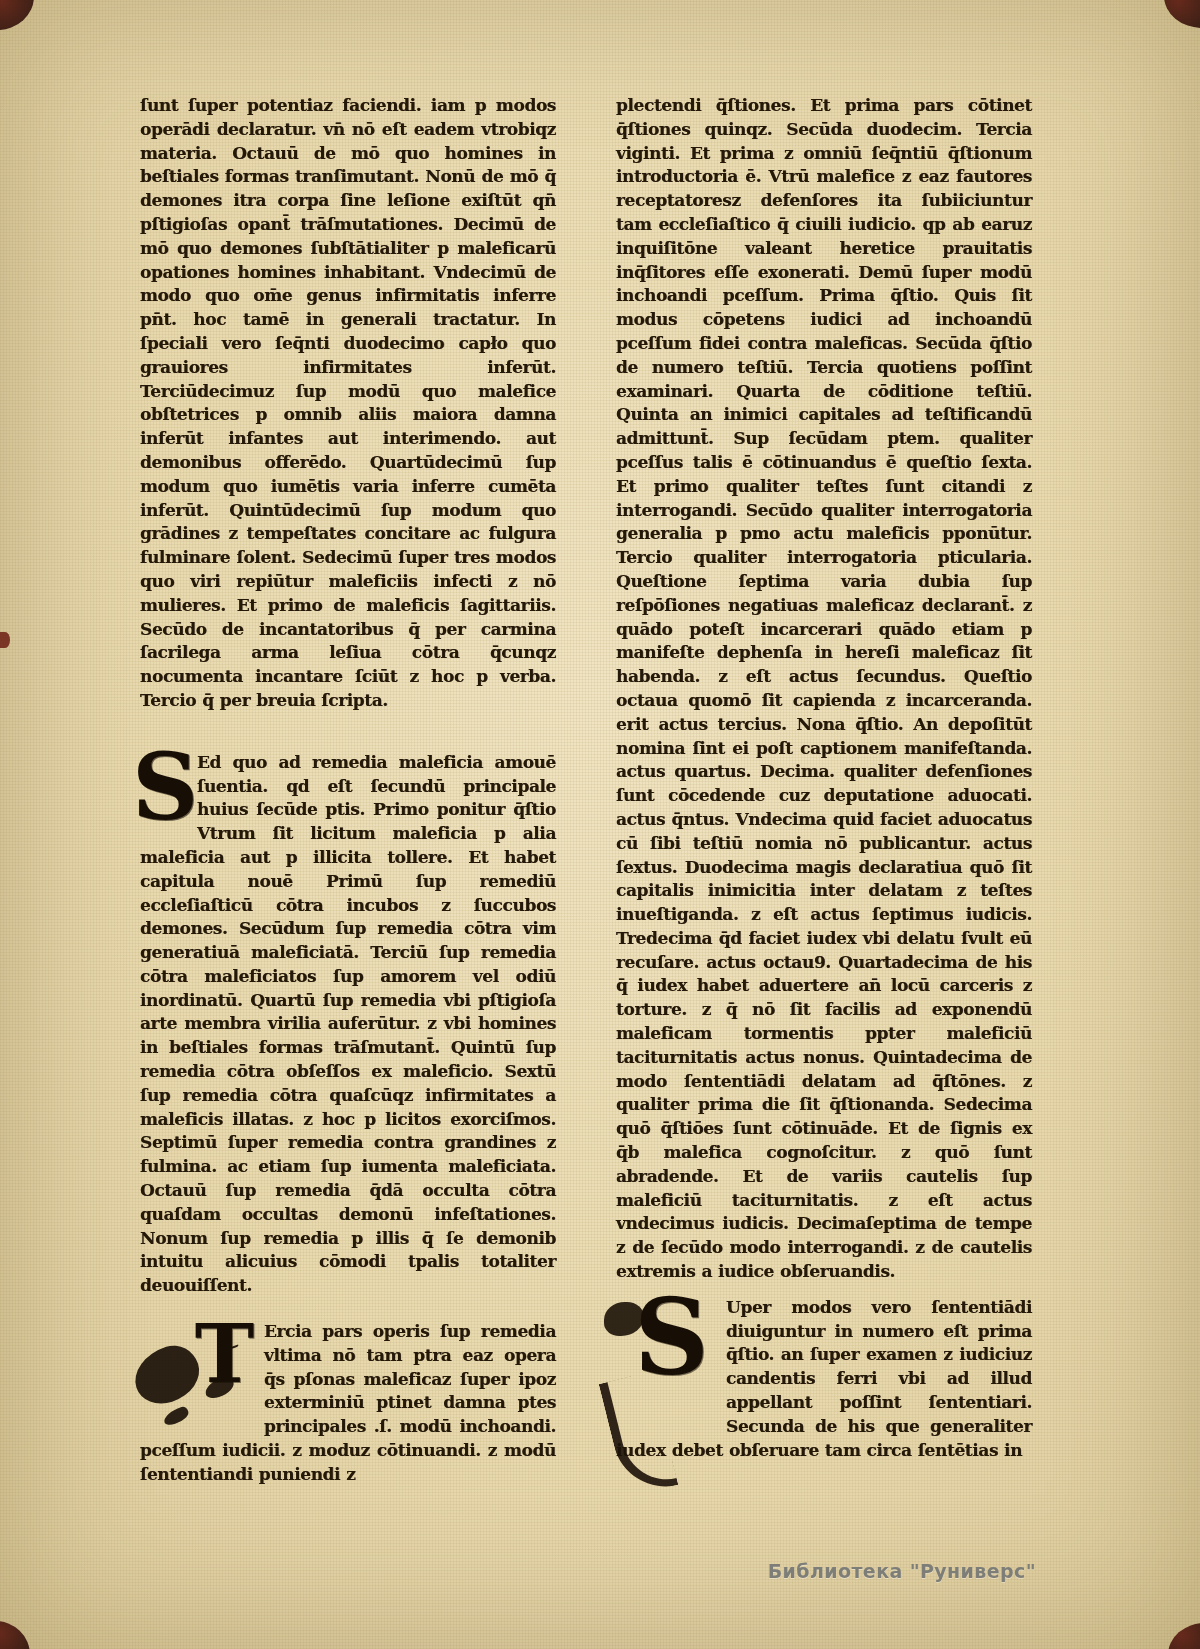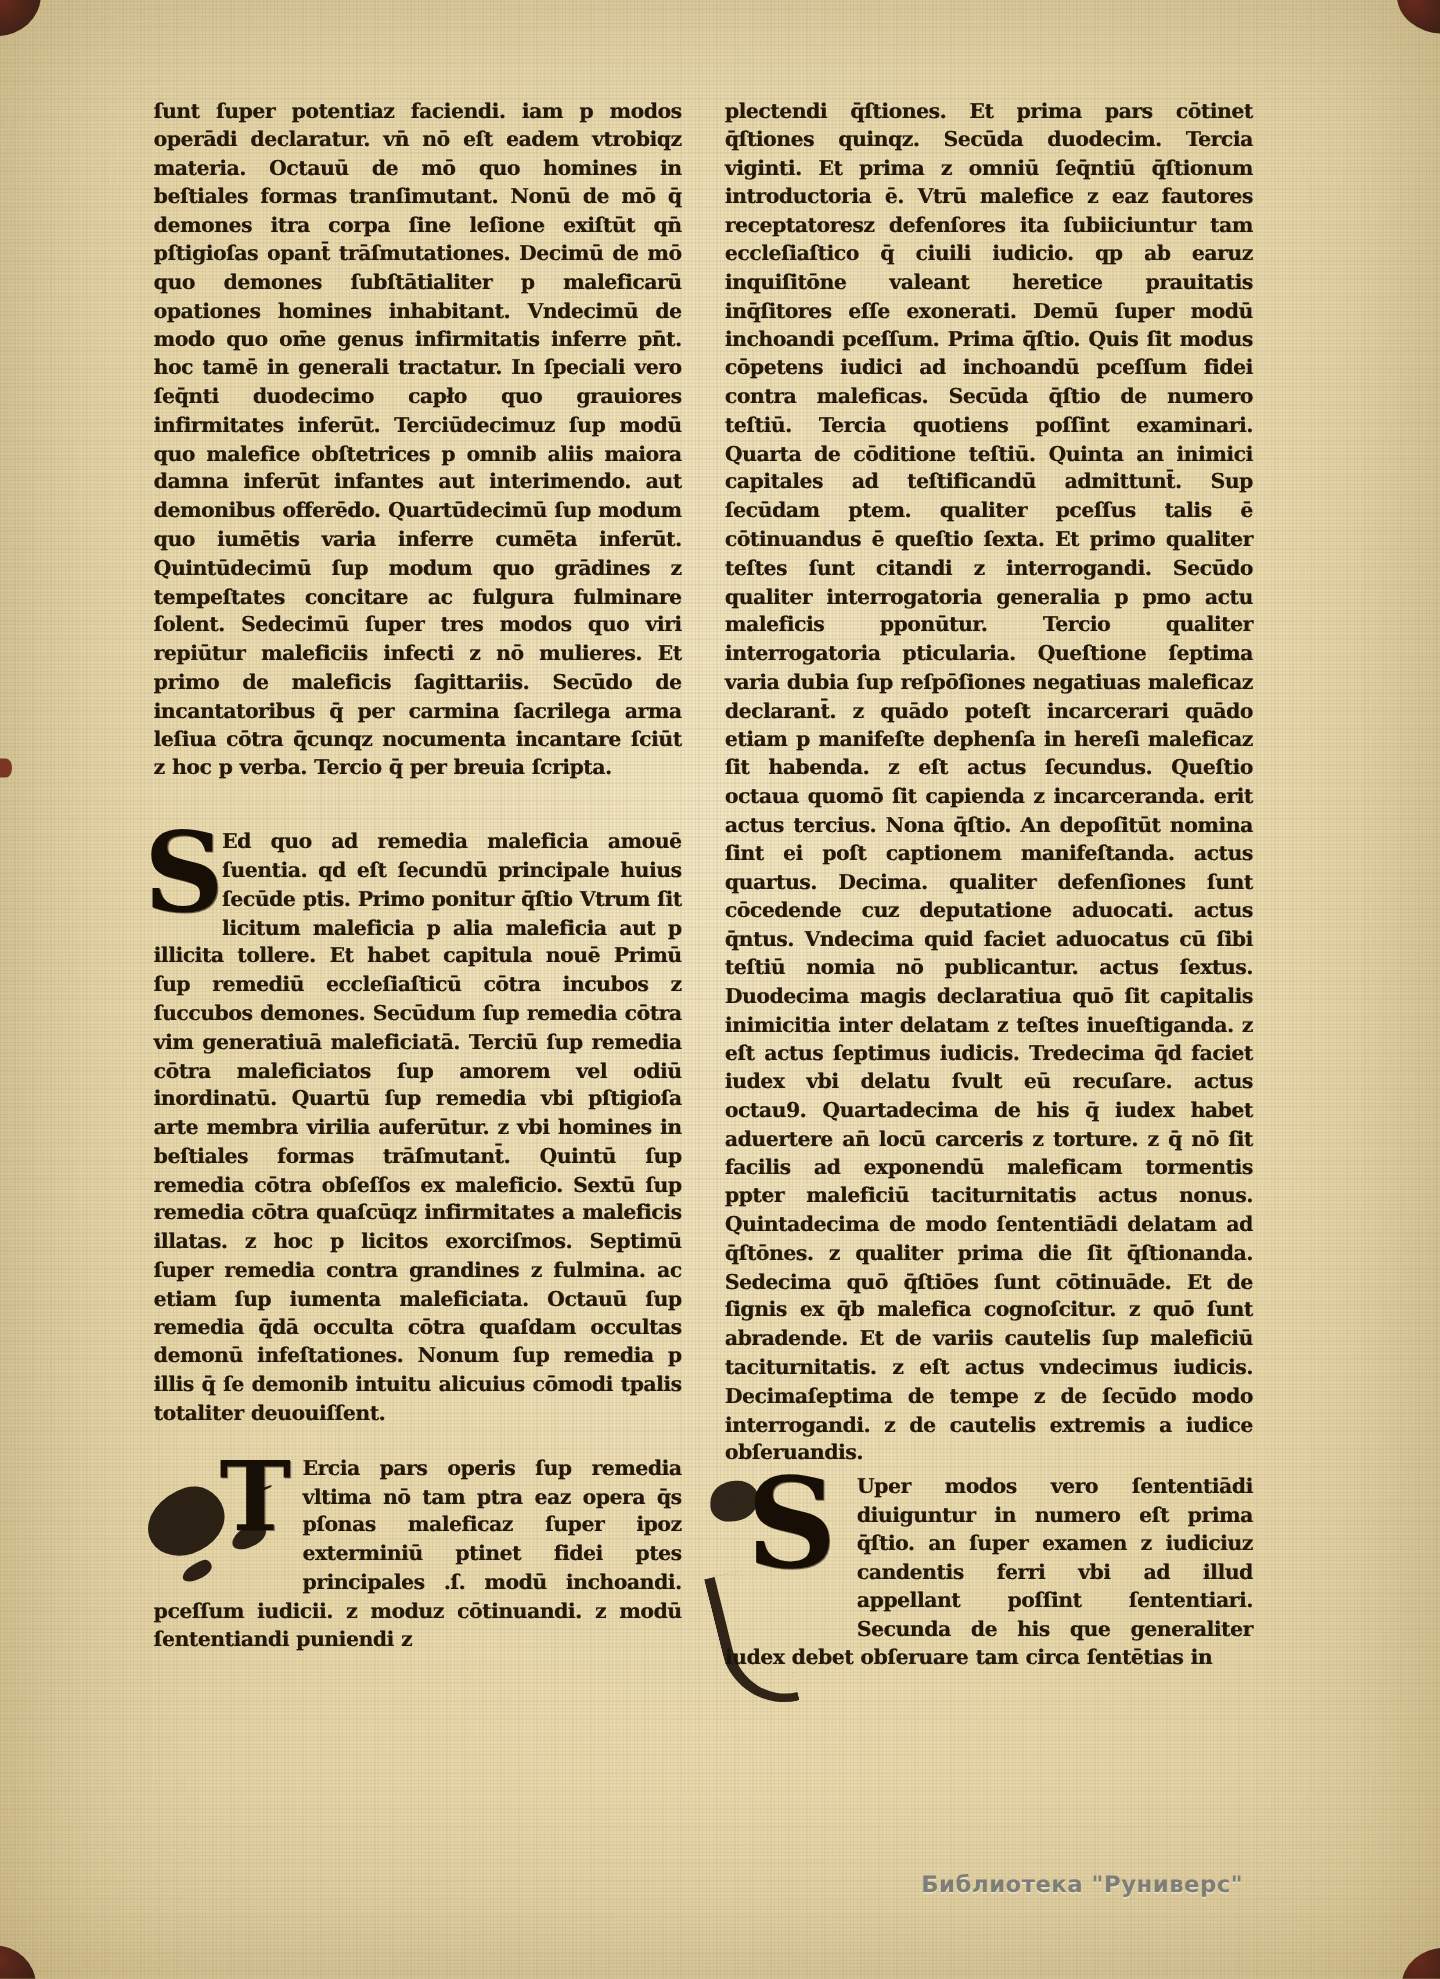--- a/index.html
+++ b/index.html
@@ -32,21 +32,21 @@
     font-weight: 700;
     font-size: 17px;
     line-height: 23.8px;
     text-align: justify;
     letter-spacing: -0.4px;
     word-spacing: 0.5px;
     text-shadow: 0.3px 0 0 rgba(36,24,9,0.55);
   }
   .col-left  { left: 128px; }
   .col-right { left: 604px; }
-  .col p { margin: 0; }
+  .col p { margin: 12px; }
   .para-gap-lg { margin-bottom: 38px !important; }
   .para-gap-sm { margin-bottom: 22px !important; }
   .para-gap-xs { margin-bottom: 4px  !important; }
 
   
   .dropcap {
     float: left;
     width: 56px;
     height: 71px;
     margin: 3px 9px 0 -8px;
@@ -173,21 +173,21 @@
   <div class="edge-speck"></div>
 
   <div class="col col-left">
     <p class="para-gap-lg"><span>ſunt ſuper potentiaz faciendi. iam p modos operādi declaratur. vn̄ nō eſt eadem vtrobiqz materia. Octauū de mō quo homines in beſtiales formas tranſimutant. Nonū de mō q̄ demones itra corpa ſine leſione exiſtūt qn̄ pſtigioſas opant̄ trāſmutationes. Decimū de mō quo demones ſubſtātialiter p maleficarū opationes homines inhabitant. Vndecimū de modo quo om̄e genus infirmitatis inferre pn̄t. hoc tamē in generali tractatur. In ſpeciali vero ſeq̄nti duodecimo capło quo grauiores infirmitates inferūt. Terciūdecimuz ſup modū quo malefice obſtetrices p omnib aliis maiora damna inferūt infantes aut interimendo. aut demonibus offerēdo. Quartūdecimū ſup modum quo iumētis varia inferre cumēta inferūt. Quintūdecimū ſup modum quo grādines z tempeſtates concitare ac fulgura fulminare ſolent. Sedecimū ſuper tres modos quo viri repiūtur maleficiis infecti z nō mulieres. Et primo de maleficis ſagittariis. Secūdo de incantatoribus q̄ per carmina ſacrilega arma leſiua cōtra q̄cunqz nocumenta incantare ſciūt z hoc p verba. Tercio q̄ per breuia ſcripta.</span></p>
 
     <p class="para-gap-sm"><span class="dropcap">S</span><span>Ed quo ad remedia maleficia amouē ſuentia. qd eſt ſecundū principale huius ſecūde ptis. Primo ponitur q̄ſtio Vtrum ſit licitum maleficia p alia maleficia aut p illicita tollere. Et habet capitula nouē Primū ſup remediū eccleſiaſticū cōtra incubos z ſuccubos demones. Secūdum ſup remedia cōtra vim generatiuā maleficiatā. Terciū ſup remedia cōtra maleficiatos ſup amorem vel odiū inordinatū. Quartū ſup remedia vbi pſtigioſa arte membra virilia auferūtur. z vbi homines in beſtiales formas trāſmutant̄. Quintū ſup remedia cōtra obſeſſos ex maleficio. Sextū ſup remedia cōtra quaſcūqz infirmitates a maleficis illatas. z hoc p licitos exorciſmos. Septimū ſuper remedia contra grandines z fulmina. ac etiam ſup iumenta maleficiata. Octauū ſup remedia q̄dā occulta cōtra quaſdam occultas demonū infeſtationes. Nonum ſup remedia p illis q̄ ſe demonib intuitu alicuius cōmodi tpalis totaliter deuouiſſent.</span></p>
 
     <p><span class="initial-t">
           <span class="blot"></span>
           <span class="initial-letter">T</span>
-        </span><span>Ercia pars operis ſup remedia vltima nō tam ptra eaz opera q̄s pſonas maleficaz ſuper ipoz exterminiū ptinet fidei ptes principales .ſ. modū inchoandi. pceſſum iudicii. z moduz cōtinuandi. z modū ſententiandi puniendi z</span></p>
+        </span><span>Ercia pars operis ſup remedia vltima nō tam ptra eaz opera q̄s pſonas maleficaz ſuper ipoz exterminiū ptinet damna ptes principales .ſ. modū inchoandi. pceſſum iudicii. z moduz cōtinuandi. z modū ſententiandi puniendi z</span></p>
   </div>
 
   <div class="col col-right">
     <p class="para-gap-xs"><span>plectendi q̄ſtiones. Et prima pars cōtinet q̄ſtiones quinqz. Secūda duodecim. Tercia viginti. Et prima z omniū ſeq̄ntiū q̄ſtionum introductoria ē. Vtrū malefice z eaz fautores receptatoresz defenſores ita ſubiiciuntur tam eccleſiaſtico q̄ ciuili iudicio. qp ab earuz inquiſitōne valeant heretice prauitatis inq̄ſitores eſſe exonerati. Demū ſuper modū inchoandi pceſſum. Prima q̄ſtio. Quis ſit modus cōpetens iudici ad inchoandū pceſſum fidei contra maleficas. Secūda q̄ſtio de numero teſtiū. Tercia quotiens poſſint examinari. Quarta de cōditione teſtiū. Quinta an inimici capitales ad teſtificandū admittunt̄. Sup ſecūdam ptem. qualiter pceſſus talis ē cōtinuandus ē queſtio ſexta. Et primo qualiter teſtes ſunt citandi z interrogandi. Secūdo qualiter interrogatoria generalia p pmo actu maleficis pponūtur. Tercio qualiter interrogatoria pticularia. Queſtione ſeptima varia dubia ſup reſpōſiones negatiuas maleficaz declarant̄. z quādo poteſt incarcerari quādo etiam p manifeſte dephenſa in hereſi maleficaz ſit habenda. z eſt actus ſecundus. Queſtio octaua quomō ſit capienda z incarceranda. erit actus tercius. Nona q̄ſtio. An depoſitūt nomina ſint ei poſt captionem manifeſtanda. actus quartus. Decima. qualiter defenſiones ſunt cōcedende cuz deputatione aduocati. actus q̄ntus. Vndecima quid faciet aduocatus cū ſibi teſtiū nomia nō publicantur. actus ſextus. Duodecima magis declaratiua quō ſit capitalis inimicitia inter delatam z teſtes inueſtiganda. z eſt actus ſeptimus iudicis. Tredecima q̄d faciet iudex vbi delatu ſvult eū recuſare. actus octau9. Quartadecima de his q̄ iudex habet aduertere an̄ locū carceris z torture. z q̄ nō ſit facilis ad exponendū maleficam tormentis ppter maleficiū taciturnitatis actus nonus. Quintadecima de modo ſententiādi delatam ad q̄ſtōnes. z qualiter prima die ſit q̄ſtionanda. Sedecima quō q̄ſtiōes ſunt cōtinuāde. Et de ſignis ex q̄b malefica cognoſcitur. z quō ſunt abradende. Et de variis cautelis ſup maleficiū taciturnitatis. z eſt actus vndecimus iudicis. Decimaſeptima de tempe z de ſecūdo modo interrogandi. z de cautelis extremis a iudice obſeruandis.</span></p>
 
     <p><span class="initial-s2">
           <span class="blot"></span>
           <span class="initial-letter">S</span>
           <span class="swash"></span>
         </span><span>Uper modos vero ſententiādi diuiguntur in numero eſt prima q̄ſtio. an ſuper examen z iudiciuz candentis ferri vbi ad illud appellant poſſint ſententiari. Secunda de his que generaliter iudex debet obſeruare tam circa ſentētias in</span></p>

